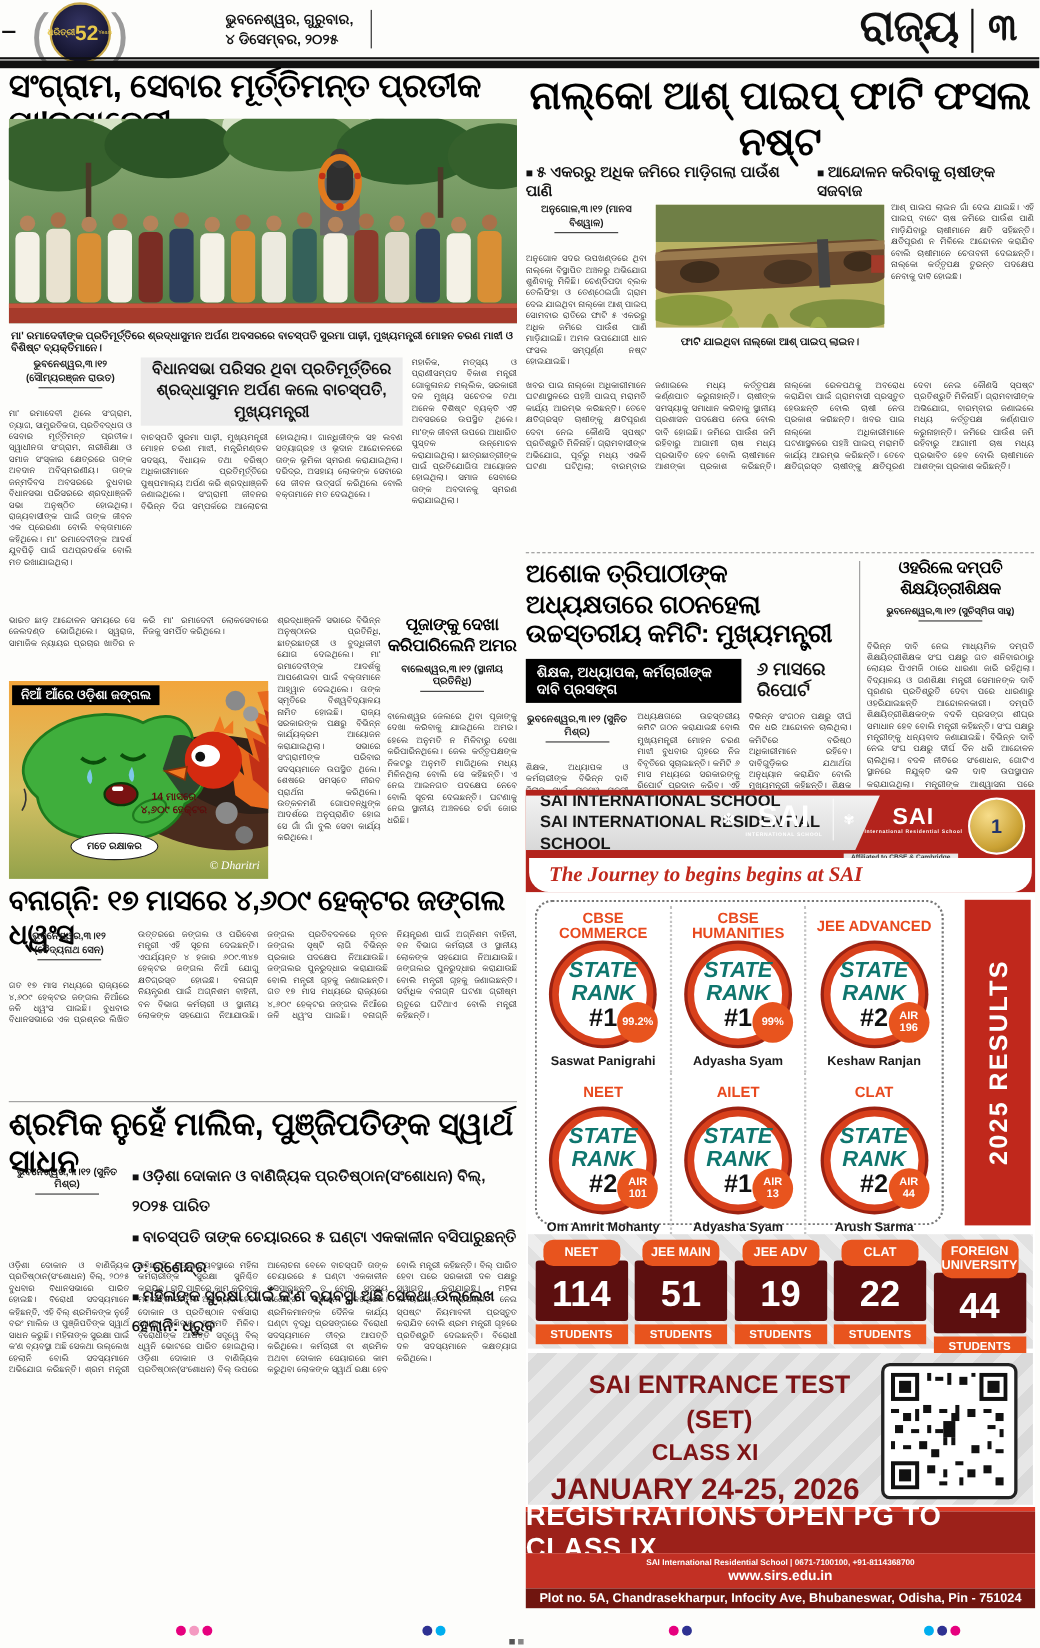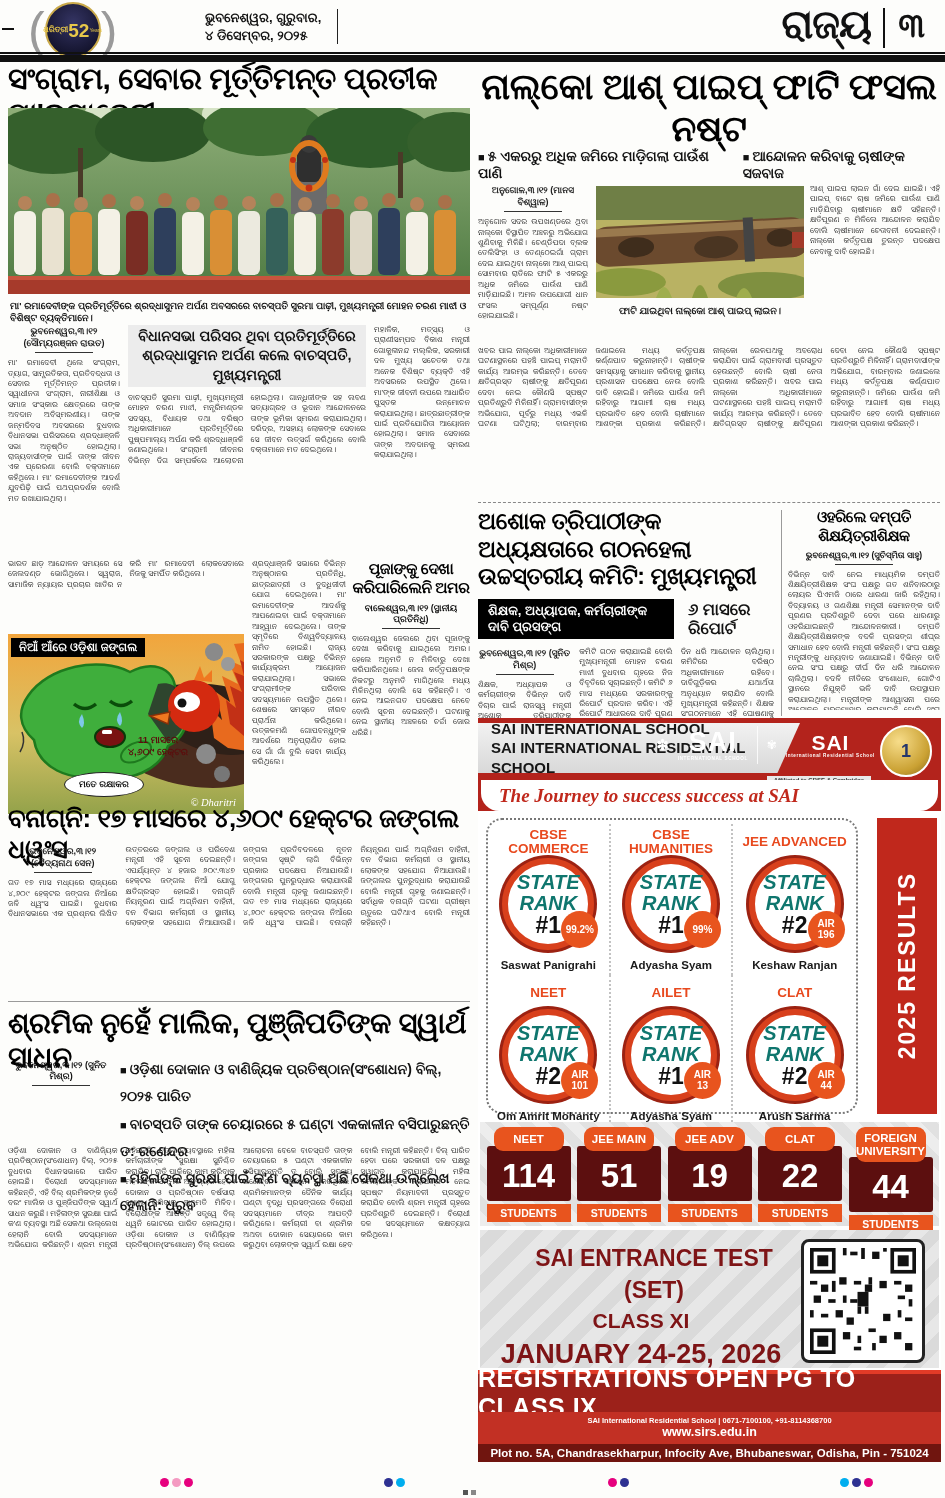--- a/index.html
+++ b/index.html
@@ -17,21 +17,21 @@
   .section{font-size:40px;font-weight:800;letter-spacing:-1px;}
   .pageno{font-size:34px;font-weight:800;}
   .mrule1{height:1.5px;background:#111;}
   .mrule2{height:7px;background:#111;}
   
   .hl{font-weight:800;color:#000;letter-spacing:-.5px;}
   .bt{font-size:7.8px;line-height:1.34;text-align:justify;color:#1c1c1c;overflow:hidden;}
   .cols2{column-count:2;column-gap:7px;}
   .cols3{column-count:3;column-gap:8px;}
   .cols4{column-count:4;column-gap:8px;}
-  .byline{font-weight:700;font-size:9px;text-align:center;margin-bottom:5px;break-inside:avoid;}
+  .byline{font-weight:700;font-size:9px;text-align:center;margin-bottom:18px;break-inside:avoid;}
   .byline::after{content:"";display:block;width:58px;height:1px;background:#333;margin:3px auto 0;}
   .caption{font-size:9.5px;font-weight:700;color:#111;}
   .graybox{background:#ececec;text-align:center;font-weight:800;font-size:14.5px;line-height:1.35;
            display:flex;align-items:center;justify-content:center;padding:4px 10px;box-sizing:border-box;}
   .bullet{font-size:14px;font-weight:800;}
   .bullet::before{content:"■ ";font-size:11px;}
   .blacktag{background:#000;color:#fff;font-weight:800;font-size:13px;padding:4px 10px;display:inline-block;}
   .repline{font-weight:800;font-size:16.5px;display:inline-block;margin-left:14px;}
   .rule{background:#9a9a9a;}
   .dashrule{border-top:1px dashed #888;}
@@ -241,21 +241,21 @@
     <div class="abs" style="left:120px;top:0;width:238px;height:232px;">
       <div class="graybox" style="height:62px;">ବିଧାନସଭା ପରିସର ଥିବା ପ୍ରତିମୂର୍ତ୍ତିରେ ଶ୍ରଦ୍ଧାସୁମନ ଅର୍ପଣ କଲେ ବାଚସ୍ପତି, ମୁଖ୍ୟମନ୍ତ୍ରୀ</div>
       <div class="bt cols2" style="height:162px;margin-top:6px;">ବାଚସ୍ପତି ସୁରମା ପାଢ଼ୀ, ମୁଖ୍ୟମନ୍ତ୍ରୀ ମୋହନ ଚରଣ ମାଝୀ, ମନ୍ତ୍ରିମଣ୍ଡଳ ସଦସ୍ୟ, ବିଧାୟକ ତଥା ବରିଷ୍ଠ ଅଧିକାରୀମାନେ ପ୍ରତିମୂର୍ତ୍ତିରେ ପୁଷ୍ପମାଲ୍ୟ ଅର୍ପଣ କରି ଶ୍ରଦ୍ଧାଞ୍ଜଳି ଜଣାଇଥିଲେ। ସଂଗ୍ରାମୀ ଜୀବନର ବିଭିନ୍ନ ଦିଗ ସମ୍ପର୍କରେ ଆଲୋଚନା ହୋଇଥିଲା। ଗାନ୍ଧିଜୀଙ୍କ ସହ ଲବଣ ସତ୍ୟାଗ୍ରହ ଓ ଭୂଦାନ ଆନ୍ଦୋଳନରେ ତାଙ୍କ ଭୂମିକା ସ୍ମରଣ କରାଯାଇଥିଲା। ଦରିଦ୍ର, ଅସହାୟ ଲୋକଙ୍କ ସେବାରେ ସେ ଜୀବନ ଉତ୍ସର୍ଗ କରିଥିଲେ ବୋଲି ବକ୍ତାମାନେ ମତ ଦେଇଥିଲେ।</div>
     </div>
     <div class="abs bt" style="left:366px;top:0;width:96px;height:232px;">ମହାଳିକ, ମତ୍ସ୍ୟ ଓ ପ୍ରାଣୀସମ୍ପଦ ବିକାଶ ମନ୍ତ୍ରୀ ଗୋକୁଳାନନ୍ଦ ମଲ୍ଲିକ, ସରକାରୀ ଦଳ ମୁଖ୍ୟ ସଚେତକ ତଥା ଅନେକ ବିଶିଷ୍ଟ ବ୍ୟକ୍ତି ଏହି ଅବସରରେ ଉପସ୍ଥିତ ଥିଲେ। ମା'ଙ୍କ ଜୀବନୀ ଉପରେ ଆଧାରିତ ପୁସ୍ତକ ଉନ୍ମୋଚନ କରାଯାଇଥିଲା। ଛାତ୍ରଛାତ୍ରୀଙ୍କ ପାଇଁ ପ୍ରତିଯୋଗିତା ଆୟୋଜନ ହୋଇଥିଲା। ସମାଜ ସେବାରେ ତାଙ୍କ ଅବଦାନକୁ ସ୍ମରଣ କରାଯାଇଥିଲା।</div>
   </div>
 
   <div class="abs" style="top:497px;left:0;width:462px;height:242px;">
     <div class="abs" style="left:0;top:0;width:236px;">
       <div class="bt cols2" style="height:56px;">ଭାରତ ଛାଡ଼ ଆନ୍ଦୋଳନ ସମୟରେ ସେ ଜେଲଦଣ୍ଡ ଭୋଗିଥିଲେ। ସ୍ୱରାଜ, ସାମାଜିକ ନ୍ୟାୟର ପ୍ରଚାର ଖାତିର ନ କରି ମା' ରମାଦେବୀ ଲୋକସେବାରେ ନିଜକୁ ସମର୍ପିତ କରିଥିଲେ।</div>
-      <div class="cartoon" style="margin-top:19px;text-decoration:underline;">
+      <div class="cartoon" style="margin-top:4px;text-decoration:underline;">
         <svg width="236" height="180" viewBox="0 0 236 180">
           <defs>
               <linearGradient id="g2" x1="0" y1="0" x2="0" y2="1">
             <stop offset="0" stop-color="#f2a53c"></stop>
                 <stop offset=".55" stop-color="#d8c265"></stop>
                 <stop offset="1" stop-color="#93a24a"></stop>
               </linearGradient>
             </defs>
           <rect width="236" height="180" fill="url(#g2)"></rect>
           <path d="M120,60 C150,50 210,55 236,70 L236,150 C200,160 150,150 120,130 Z" fill="#4a2c1e"></path>
@@ -277,21 +277,21 @@
           <ellipse cx="128" cy="118" rx="16" ry="9" fill="#3fae3c" stroke="#1e7a1e" stroke-width="2" transform="rotate(-25 128 118)"></ellipse>
           <circle cx="186" cy="72" r="26" fill="#d42a10"></circle>
           <path d="M186,46 l6,-14 l4,12 l8,-8 l0,12 Z" fill="#f07820"></path>
           <ellipse cx="179" cy="68" rx="13" ry="10" fill="#fff"></ellipse>
             <circle cx="174" cy="69" r="4.5" fill="#111"></circle>
           <path d="M162,78 l-20,4 l18,8 Z" fill="#f07820" stroke="#8a3008" stroke-width="1.5"></path>
           <path d="M12,118 q6,-10 2,-20" stroke="#333" stroke-width="1.5" fill="none"></path>
         </svg>
         <div class="cart-title">ନିଆଁ ଆଁରେ ଓଡ଼ିଶା ଜଙ୍ଗଲ</div>
         <div class="cart-stat">
-          <div>11 ମାସରେ</div>
+          <div>14 ମାସରେ</div>
           <div>୪,୬୦୯ ହେକ୍ଟର</div>
         </div>
         <div class="cart-bubble">ମତେ ରକ୍ଷାକର</div>
         <div class="cart-credit">© Dharitri</div>
       </div>
     </div>
     <div class="abs bt" style="left:244px;top:0;width:94px;height:242px;">ଶ୍ରଦ୍ଧାଞ୍ଜଳି ସଭାରେ ବିଭିନ୍ନ ଅନୁଷ୍ଠାନର ପ୍ରତିନିଧି, ଛାତ୍ରଛାତ୍ରୀ ଓ ବୁଦ୍ଧିଜୀବୀ ଯୋଗ ଦେଇଥିଲେ। ମା' ରମାଦେବୀଙ୍କ ଆଦର୍ଶକୁ ଆପଣେଇବା ପାଇଁ ବକ୍ତାମାନେ ଆହ୍ୱାନ ଦେଇଥିଲେ। ତାଙ୍କ ସ୍ମୃତିରେ ବିଶ୍ୱବିଦ୍ୟାଳୟ ନାମିତ ହୋଇଛି। ରାଜ୍ୟ ସରକାରଙ୍କ ପକ୍ଷରୁ ବିଭିନ୍ନ କାର୍ଯ୍ୟକ୍ରମ ଆୟୋଜନ କରାଯାଇଥିଲା। ସଭାରେ ସଂଗ୍ରାମୀଙ୍କ ପରିବାର ସଦସ୍ୟମାନେ ଉପସ୍ଥିତ ଥିଲେ। ଶେଷରେ ସମସ୍ତେ ନୀରବ ପ୍ରାର୍ଥନା କରିଥିଲେ। ଉତ୍କଳମଣି ଗୋପବନ୍ଧୁଙ୍କ ଆଦର୍ଶରେ ଅନୁପ୍ରାଣିତ ହୋଇ ସେ ଗାଁ ଗାଁ ବୁଲି ସେବା କାର୍ଯ୍ୟ କରିଥିଲେ।</div>
     <div class="abs" style="left:344px;top:0;width:118px;height:242px;">
       <div class="hl" style="font-size:15.5px;text-align:center;line-height:1.25;">
         <div>ପୂଜାଙ୍କୁ ଦେଖା</div>
@@ -398,21 +398,21 @@
       </span>
       <span class="logo-div"></span>
       <span class="flower" style="font-size:12px;">✾</span>
       <span class="sai-word">
         <span class="w" style="font-size:21px;">SAI</span>
         <span class="s">International Residential School</span>
       </span>
     </div>
     <div class="emblem">1</div>
     <div class="affil">Affiliated to CBSE &amp; Cambridge</div>
-    <div class="ad-tagline">The Journey to success success at SAI</div>
+    <div class="ad-tagline">The Journey to begins begins at SAI</div>
   </div>
 
   <div class="dotbox">
     <div class="runit sep">
       <div class="exam">CBSE COMMERCE</div>
       <div class="circle">
         <span class="st">STATE</span>
         <span class="st">RANK</span>
         <span class="rk">#1</span>
         <span class="rbadge">

